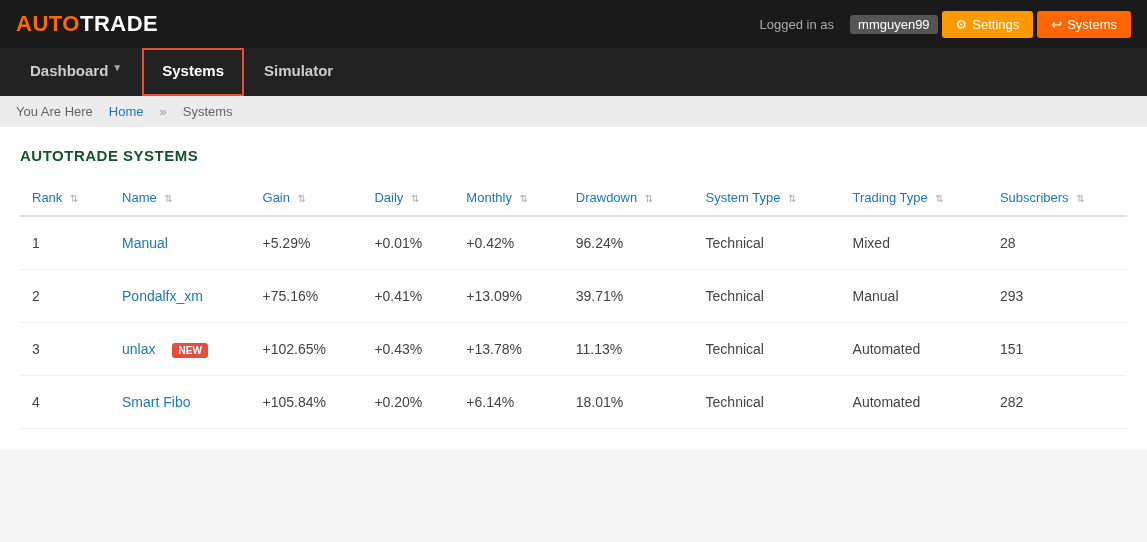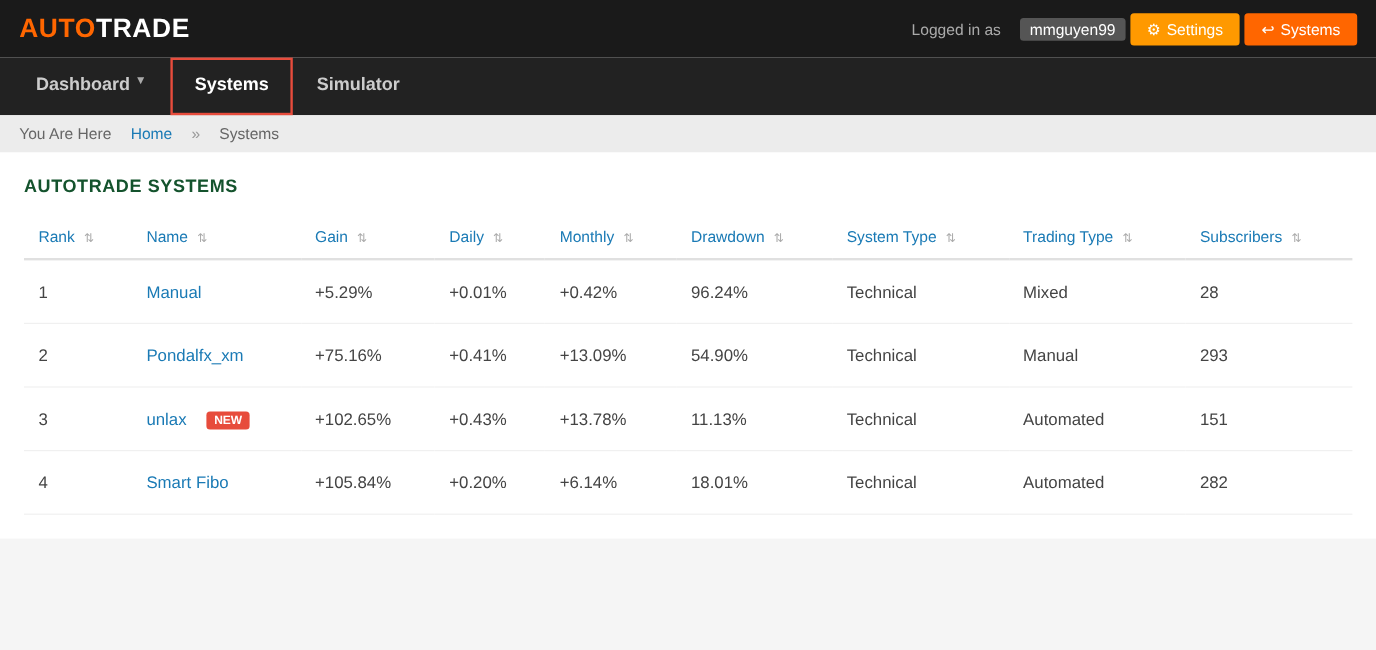--- a/index.html
+++ b/index.html
@@ -242,21 +242,21 @@
           <td>Technical</td>
           <td>Mixed</td>
           <td>28</td>
         </tr>
         <tr>
           <td>2</td>
           <td><a class="link-cell" href="#">Pondalfx_xm</a></td>
           <td class="gain-positive">+75.16%</td>
           <td>+0.41%</td>
           <td>+13.09%</td>
-          <td>54.90%</td>
+          <td>39.71%</td>
           <td>Technical</td>
           <td>Manual</td>
           <td>293</td>
         </tr>
         <tr>
           <td>3</td>
           <td><a class="link-cell" href="#">unlax</a><span class="badge-new">NEW</span></td>
           <td class="gain-positive">+102.65%</td>
           <td>+0.43%</td>
           <td>+13.78%</td>

